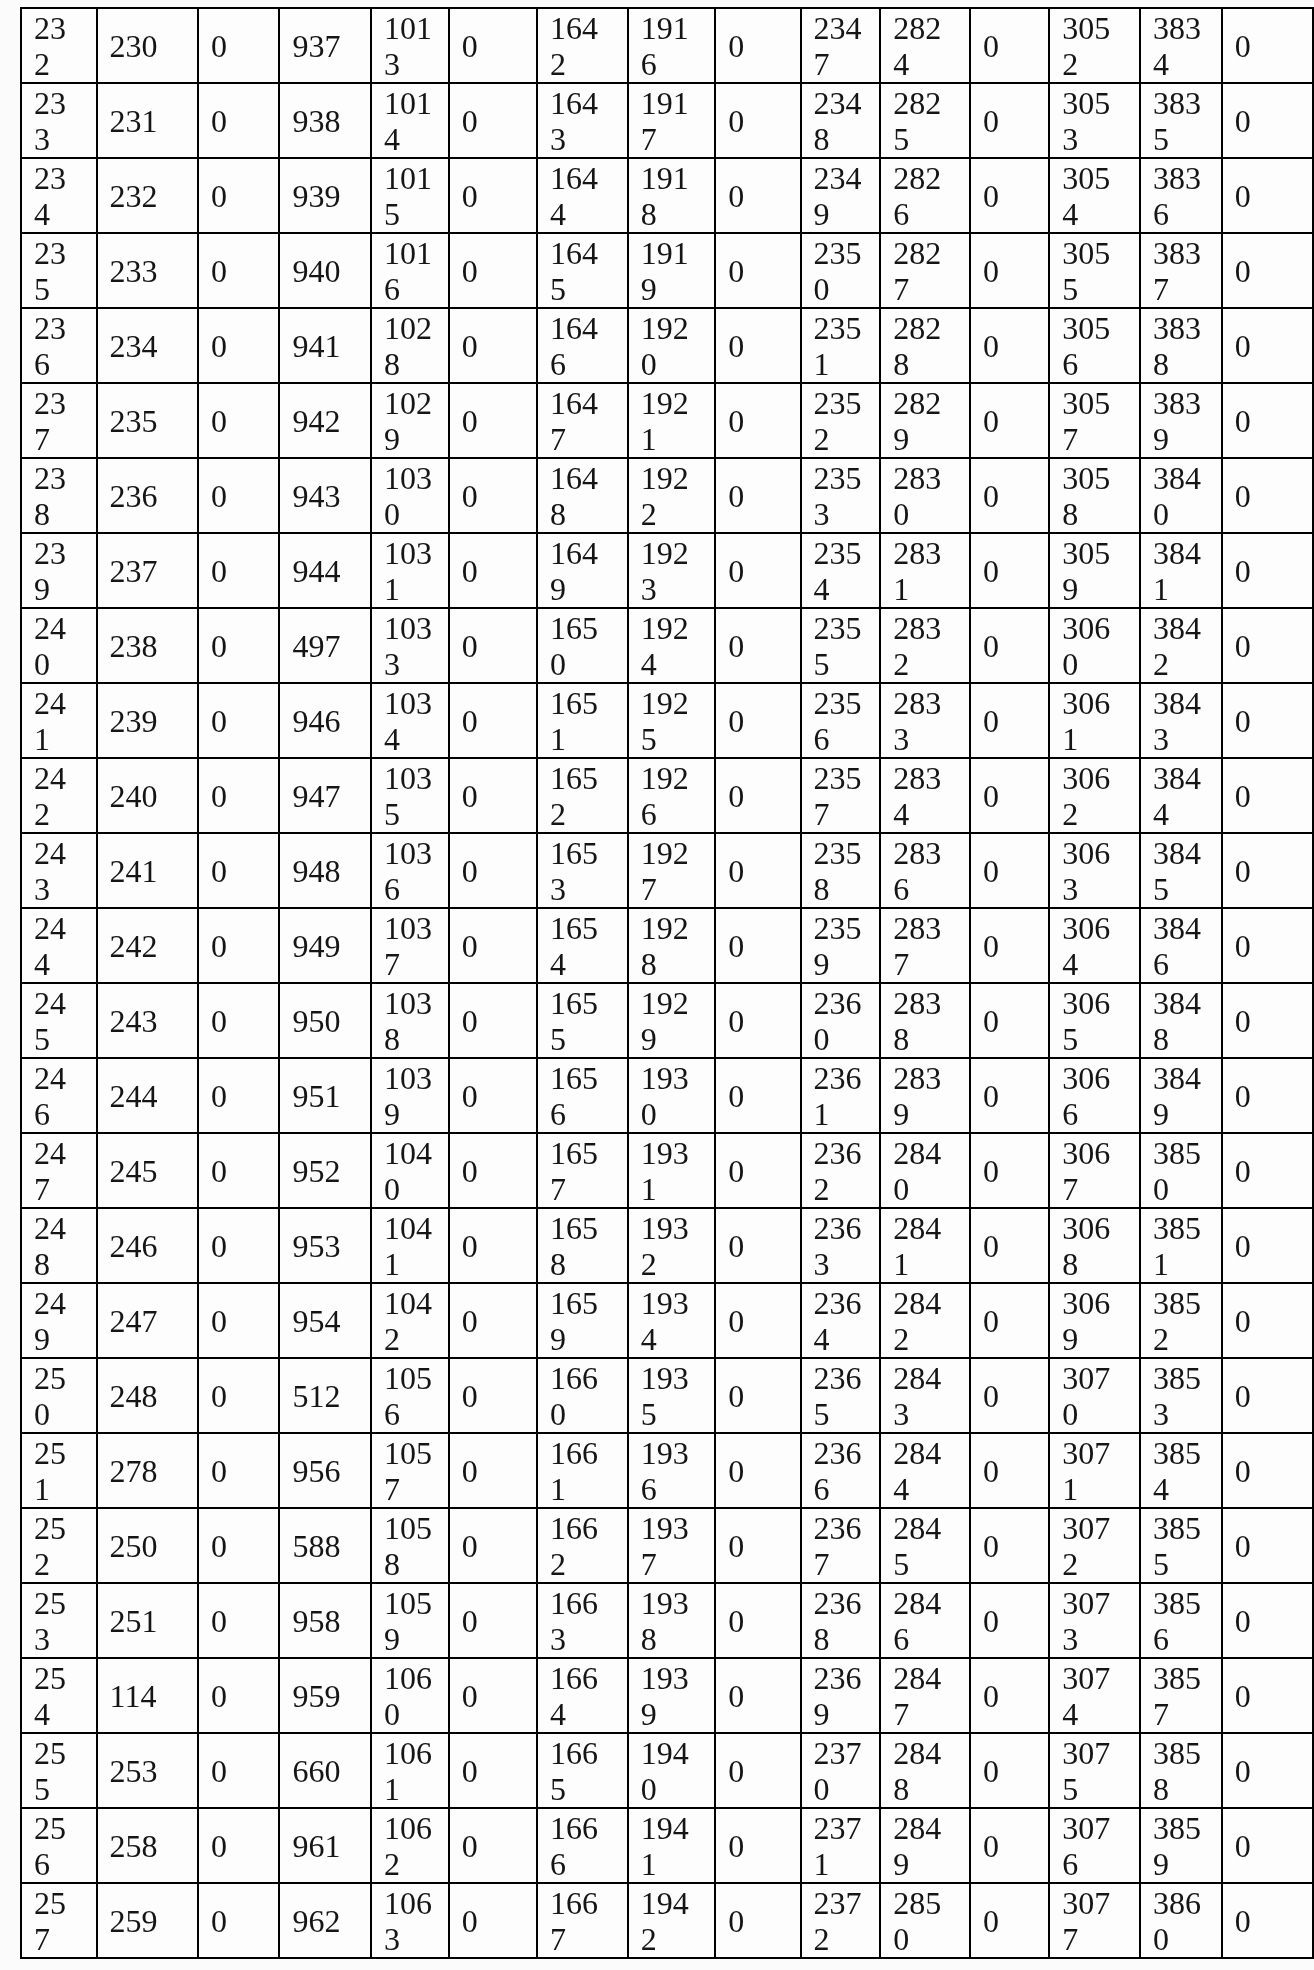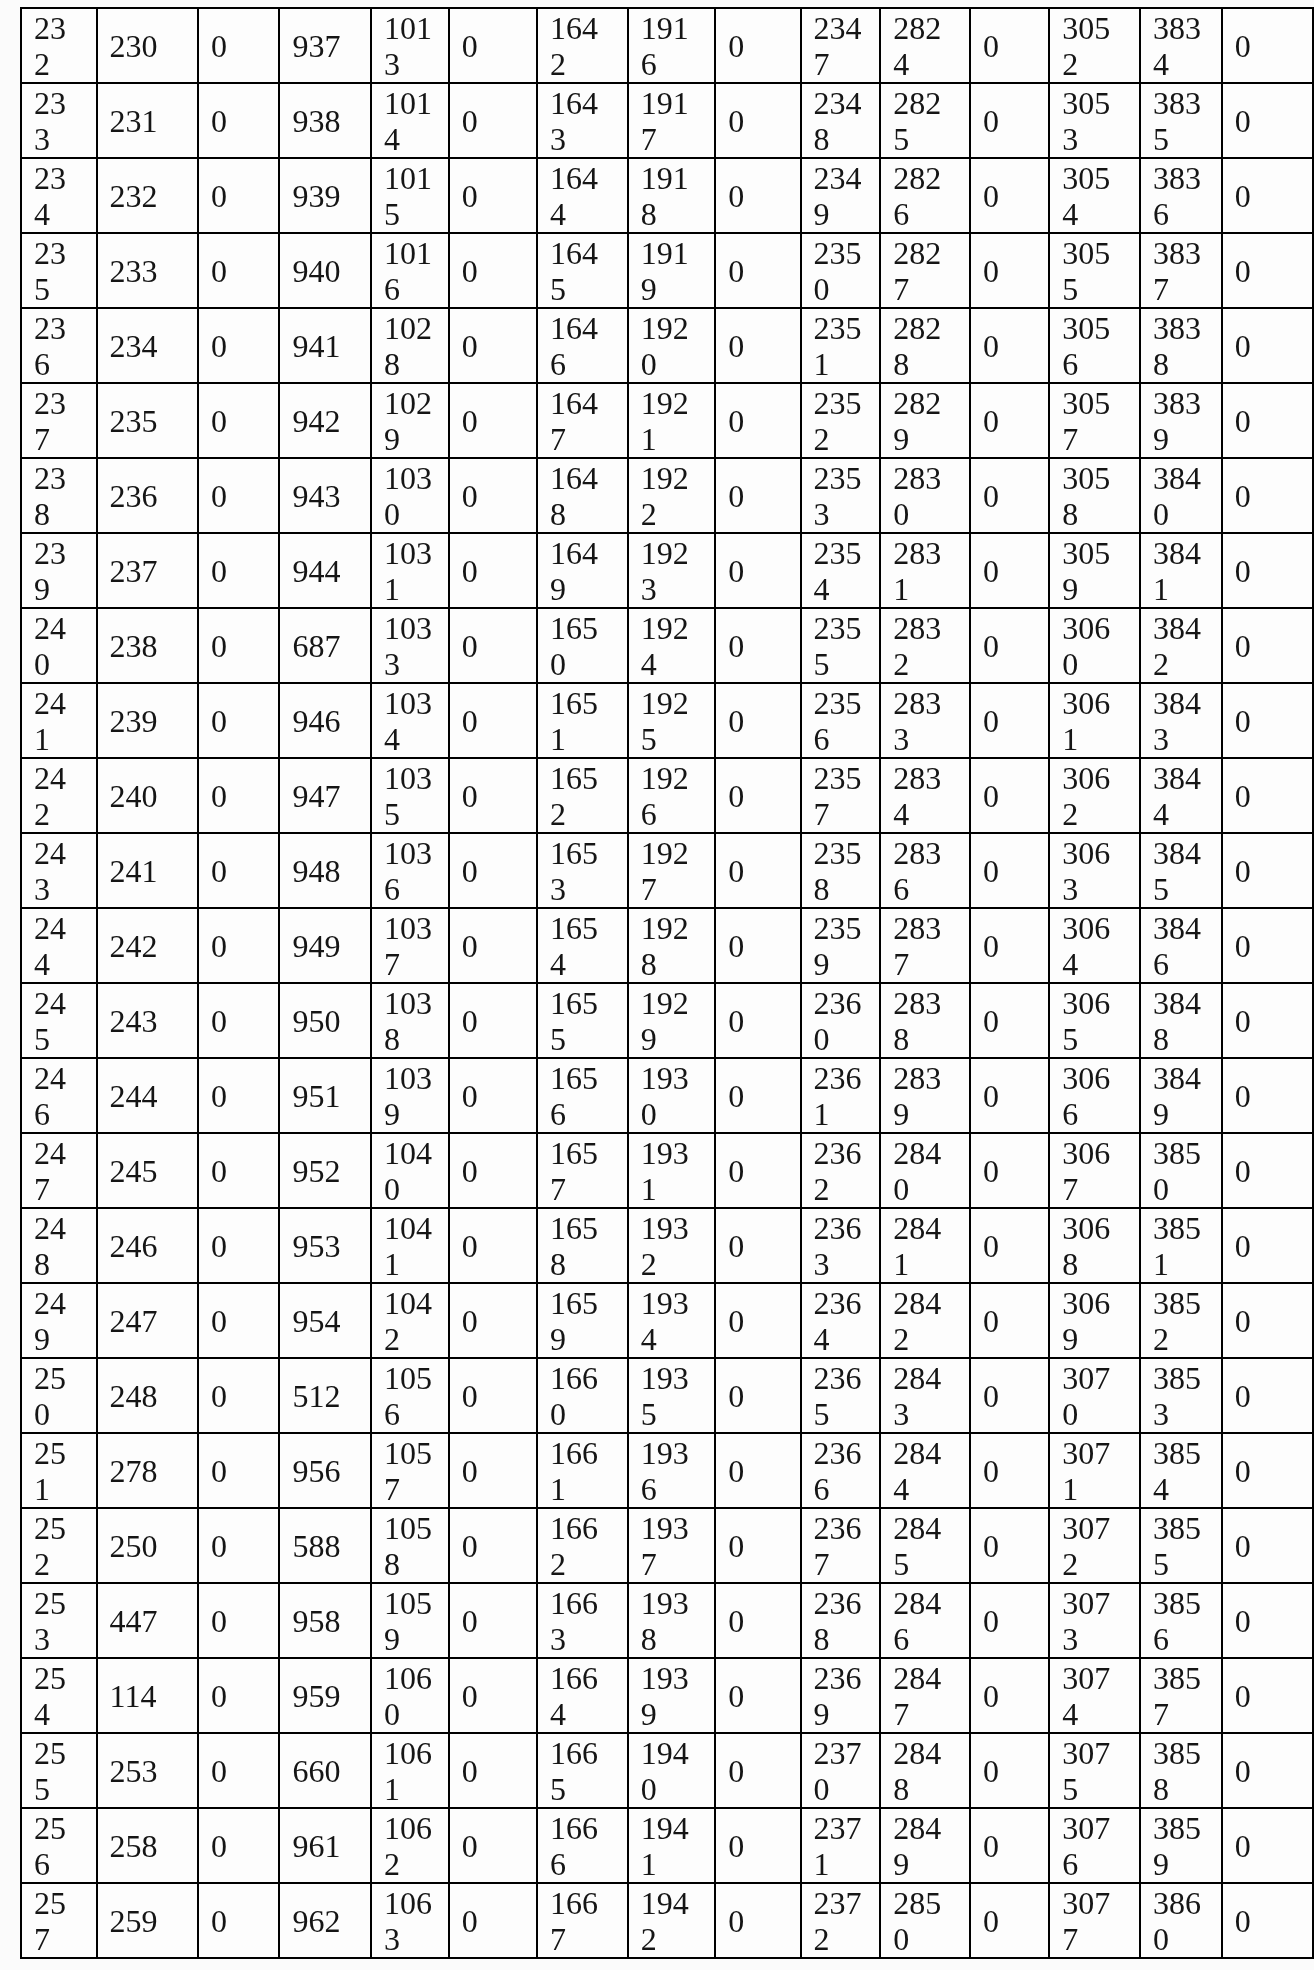--- a/index.html
+++ b/index.html
@@ -258,21 +258,21 @@
 9</td>
           <td>384
 1</td>
           <td>0</td>
         </tr>
         <tr>
           <td>24
 0</td>
           <td>238</td>
           <td>0</td>
-          <td>687</td>
+          <td>497</td>
           <td>103
 3</td>
           <td>0</td>
           <td>165
 0</td>
           <td>192
 4</td>
           <td>0</td>
           <td>235
 5</td>
@@ -581,21 +581,21 @@
           <td>0</td>
           <td>307
 2</td>
           <td>385
 5</td>
           <td>0</td>
         </tr>
         <tr>
           <td>25
 3</td>
-          <td>447</td>
+          <td>251</td>
           <td>0</td>
           <td>958</td>
           <td>105
 9</td>
           <td>0</td>
           <td>166
 3</td>
           <td>193
 8</td>
           <td>0</td>

